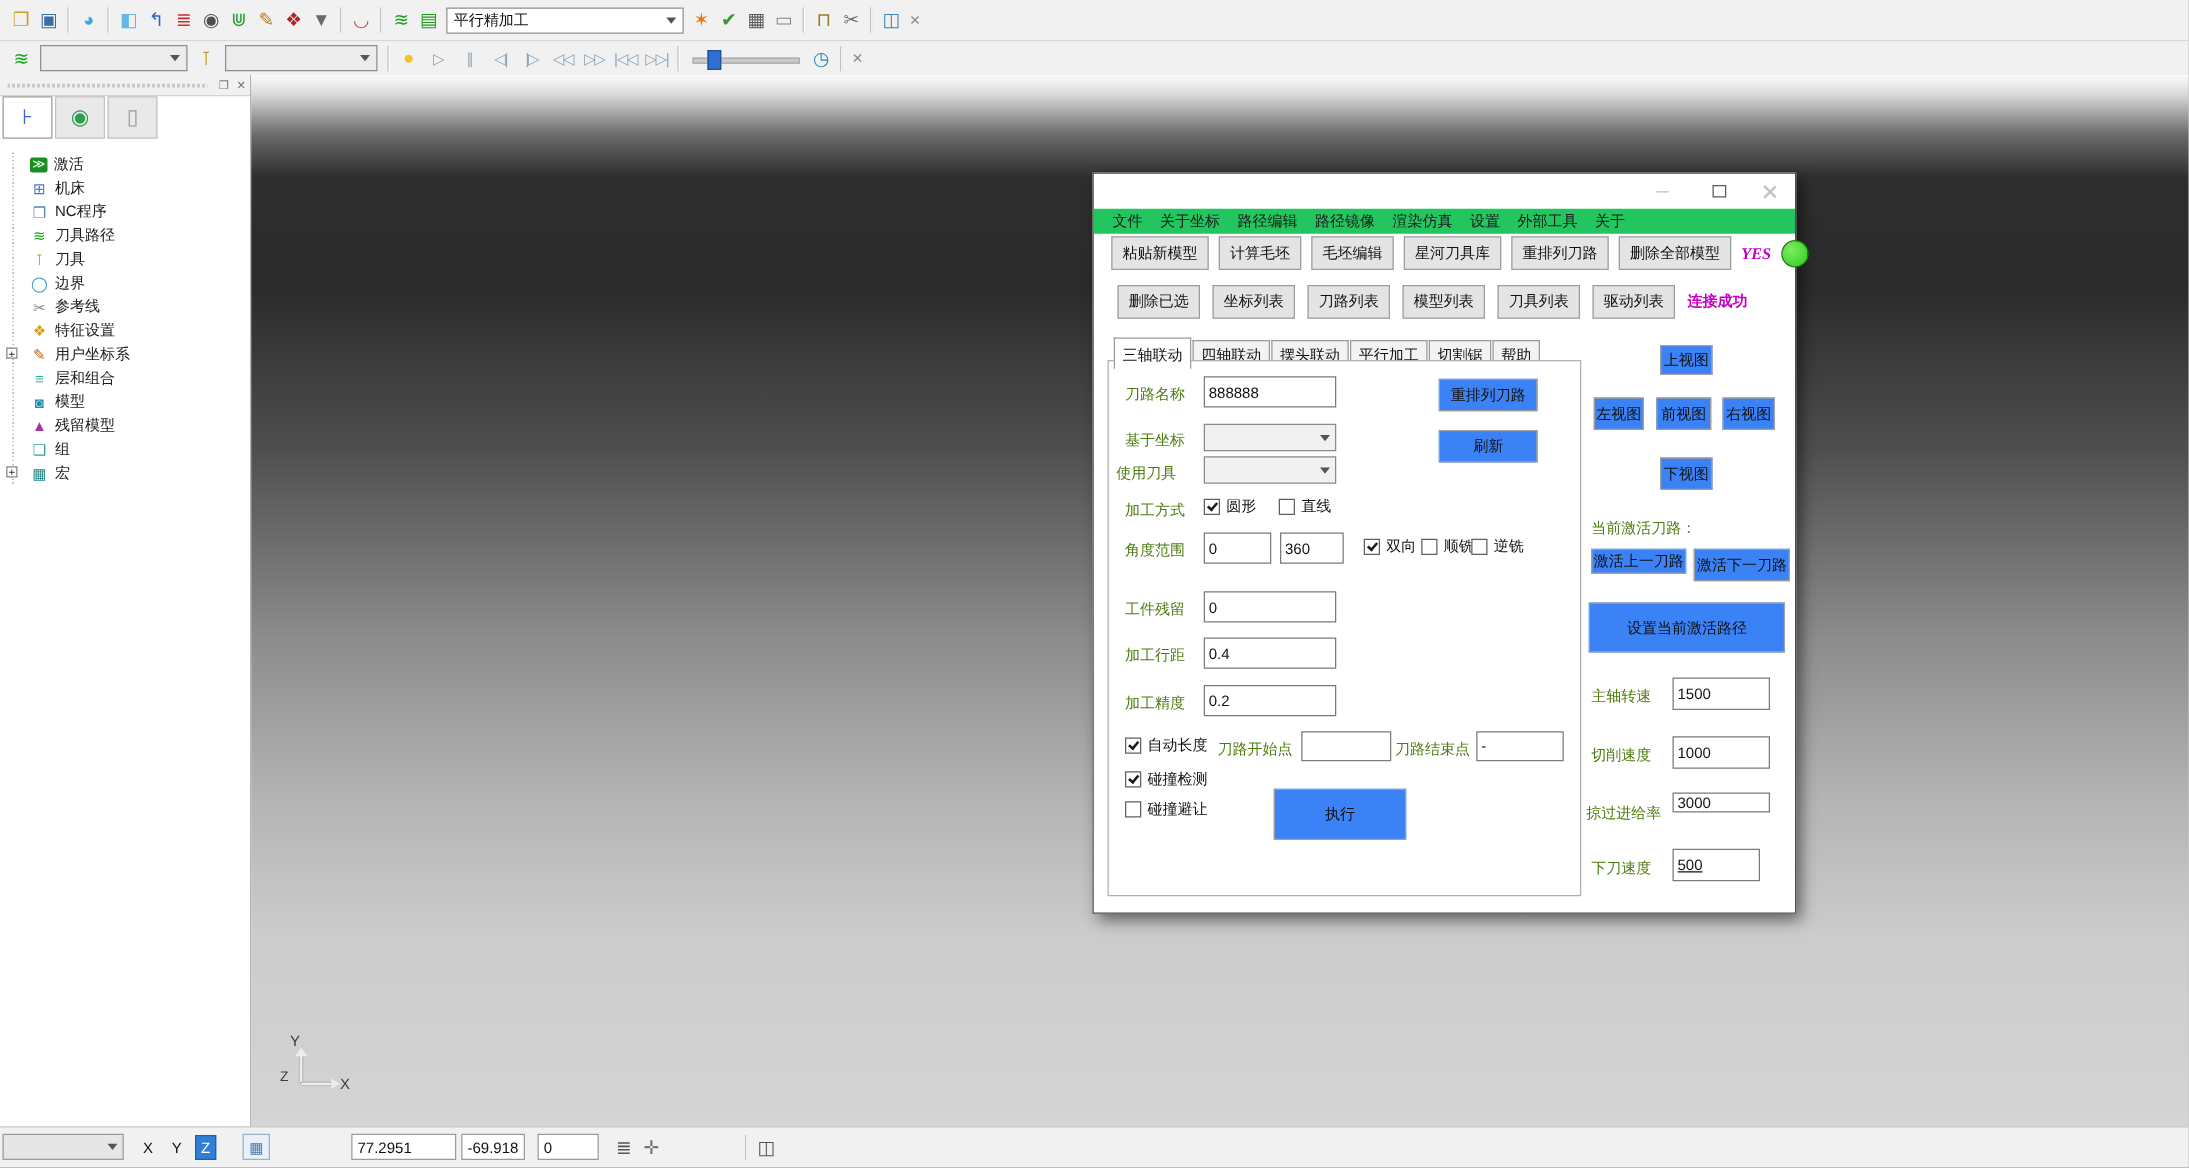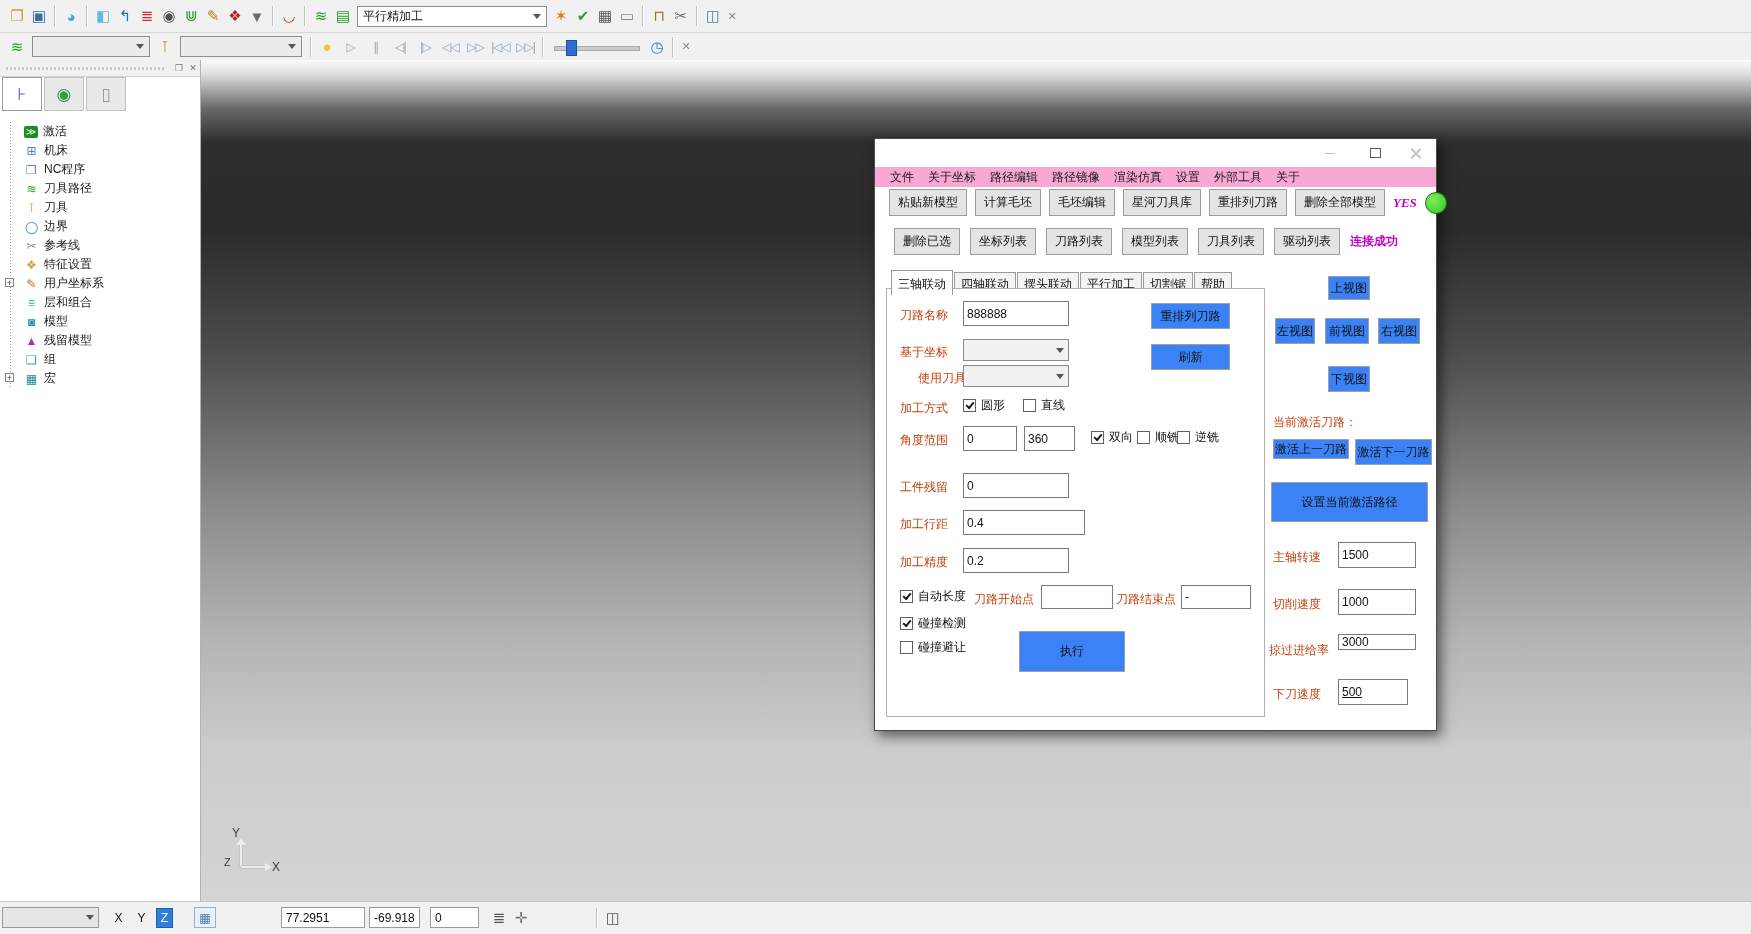--- a/index.html
+++ b/index.html
@@ -57,35 +57,35 @@
           align-items:center;color:#a9a9a9;font-size:12px;box-sizing:border-box;}
   .wicon{width:15px;height:15px;margin:0 8px 0 9px;border-radius:2px;flex:none;
          background:linear-gradient(135deg,#8a6ad8 0%,#4a3fb0 55%,#23206e 100%);}
   .wc{position:absolute;top:0;height:28px;width:30px;display:flex;align-items:center;justify-content:center;}
   .wc-min i{display:block;width:10px;height:1px;background:#bdbdbd;}
   .wc-max i{display:block;width:9px;height:8px;border:1px solid #5a5a5a;}
   .wc-close i{display:block;position:relative;width:11px;height:11px;}
   .wc-close i::before,.wc-close i::after{content:"";position:absolute;left:5px;top:-1px;width:1.5px;height:13px;background:#c4c4c4;}
   .wc-close i::before{transform:rotate(45deg);} .wc-close i::after{transform:rotate(-45deg);}
   .dmenu{position:absolute;left:0;top:28px;width:100%;height:20px;display:flex;align-items:center;
-         padding-left:8px;background:#f9a8d4;box-sizing:border-box;}
+         padding-left:8px;background:#22c55e;box-sizing:border-box;}
   .mitem{padding:2px 7px;color:#1a1a1a;}
   .btnrowwrap{position:absolute;display:flex;align-items:center;gap:8px;}
   .btnrow{display:contents;}
   .wbtn{height:27px;background:#e4e4e4;border:1px solid #9c9c9c;display:flex;align-items:center;
         justify-content:center;padding:0 8px;white-space:nowrap;box-sizing:border-box;color:#111;}
   .magenta{color:#c400c4;font-weight:bold;}
   .yes{font-family:"Liberation Serif","DejaVu Serif",serif;font-style:italic;font-size:13px;}
   .led{width:20px;height:20px;border-radius:50%;background:radial-gradient(circle at 35% 35%,#7dec5e,#2fca1f);
        border:1px solid #1d7a12;flex:none;}
   .tabsrow{position:absolute;left:16px;top:131px;display:flex;align-items:flex-end;}
   .tab{padding:3px 6px 2px;border:1px solid #9a9a9a;border-bottom:none;background:#f3f3f3;margin-right:1px;}
   .tab.active{background:#fff;padding-top:5px;position:relative;z-index:2;}
   .panelbox{position:absolute;left:11px;top:149px;width:377px;height:427px;border:1px solid #b0b0b0;background:#fff;}
-  .flbl{position:absolute;white-space:nowrap;color:#c2410c;}
+  .flbl{position:absolute;white-space:nowrap;color:#4d7c0f;}
   .inp{position:absolute;border:1px solid #7a7a7a;background:#fff;font-size:12px;padding:0 3px;
        box-sizing:border-box;font-family:inherit;color:#111;outline:none;}
   .cmb{position:absolute;background:#f1f1f1;border:1px solid #8a8a8a;display:flex;align-items:center;
        box-sizing:border-box;padding:0 4px;}
   .fbtn{position:absolute;background:#3b82f6;border:1px solid #a0a0a0;display:flex;align-items:center;
         justify-content:center;box-sizing:border-box;white-space:nowrap;color:#111;}
   .cbrow{position:absolute;display:flex;align-items:center;gap:5px;white-space:nowrap;}
   .cbbox{width:13px;height:13px;border:1px solid #606060;background:#fff;position:relative;flex:none;box-sizing:border-box;}
   .on .cbbox::after{content:"";position:absolute;left:2px;top:2px;width:6px;height:3px;
        border-left:2px solid #1a1a1a;border-bottom:2px solid #1a1a1a;transform:rotate(-50deg);}
@@ -268,21 +268,21 @@
     <span class="flbl" style="left:25px;top:168px;">刀路名称</span>
     <input class="inp" style="left: 88px; top: 162px; width: 106px; height: 25px;" value="888888">
     <div class="fbtn" style="left:276px;top:164px;width:79px;height:26px;">重排列刀路</div>
     <div class="fbtn" style="left:276px;top:205px;width:79px;height:26px;">刷新</div>
 
     <span class="flbl" style="left:25px;top:205px;">基于坐标</span>
     <div class="cmb" style="left:88px;top:200px;width:106px;height:22px;">
       <span class="caret"></span>
     </div>
 
-    <span class="flbl" style="left:43px;top:231px;">使用刀具</span>
+    <span class="flbl" style="left:18px;top:231px;">使用刀具</span>
     <div class="cmb" style="left:88px;top:226px;width:106px;height:22px;">
       <span class="caret"></span>
     </div>
 
     <span class="flbl" style="left:25px;top:261px;">加工方式</span>
     <div class="cbrow on" style="left:88px;top:258px;">
       <span class="cbbox"></span>
       <span>圆形</span>
     </div>
     <div class="cbrow" style="left:148px;top:258px;">
@@ -303,21 +303,21 @@
     </div>
     <div class="cbrow" style="left:302px;top:290px;">
       <span class="cbbox"></span>
       <span>逆铣</span>
     </div>
 
     <span class="flbl" style="left:25px;top:340px;">工件残留</span>
     <input class="inp" style="left: 88px; top: 334px; width: 106px; height: 25px;" value="0">
 
     <span class="flbl" style="left:25px;top:377px;">加工行距</span>
-    <input class="inp" style="left: 88px; top: 371px; width: 122px; height: 25px;" value="0.4">
+    <input class="inp" style="left: 88px; top: 371px; width: 106px; height: 25px;" value="0.4">
 
     <span class="flbl" style="left:25px;top:415px;">加工精度</span>
     <input class="inp" style="left: 88px; top: 409px; width: 106px; height: 25px;" value="0.2">
 
     <div class="cbrow on" style="left:25px;top:449px;">
       <span class="cbbox"></span>
       <span>自动长度</span>
     </div>
     <span class="flbl" style="left:99px;top:452px;">刀路开始点</span>
     <input class="inp" style="left: 166px; top: 446px; width: 72px; height: 24px;" value="">

